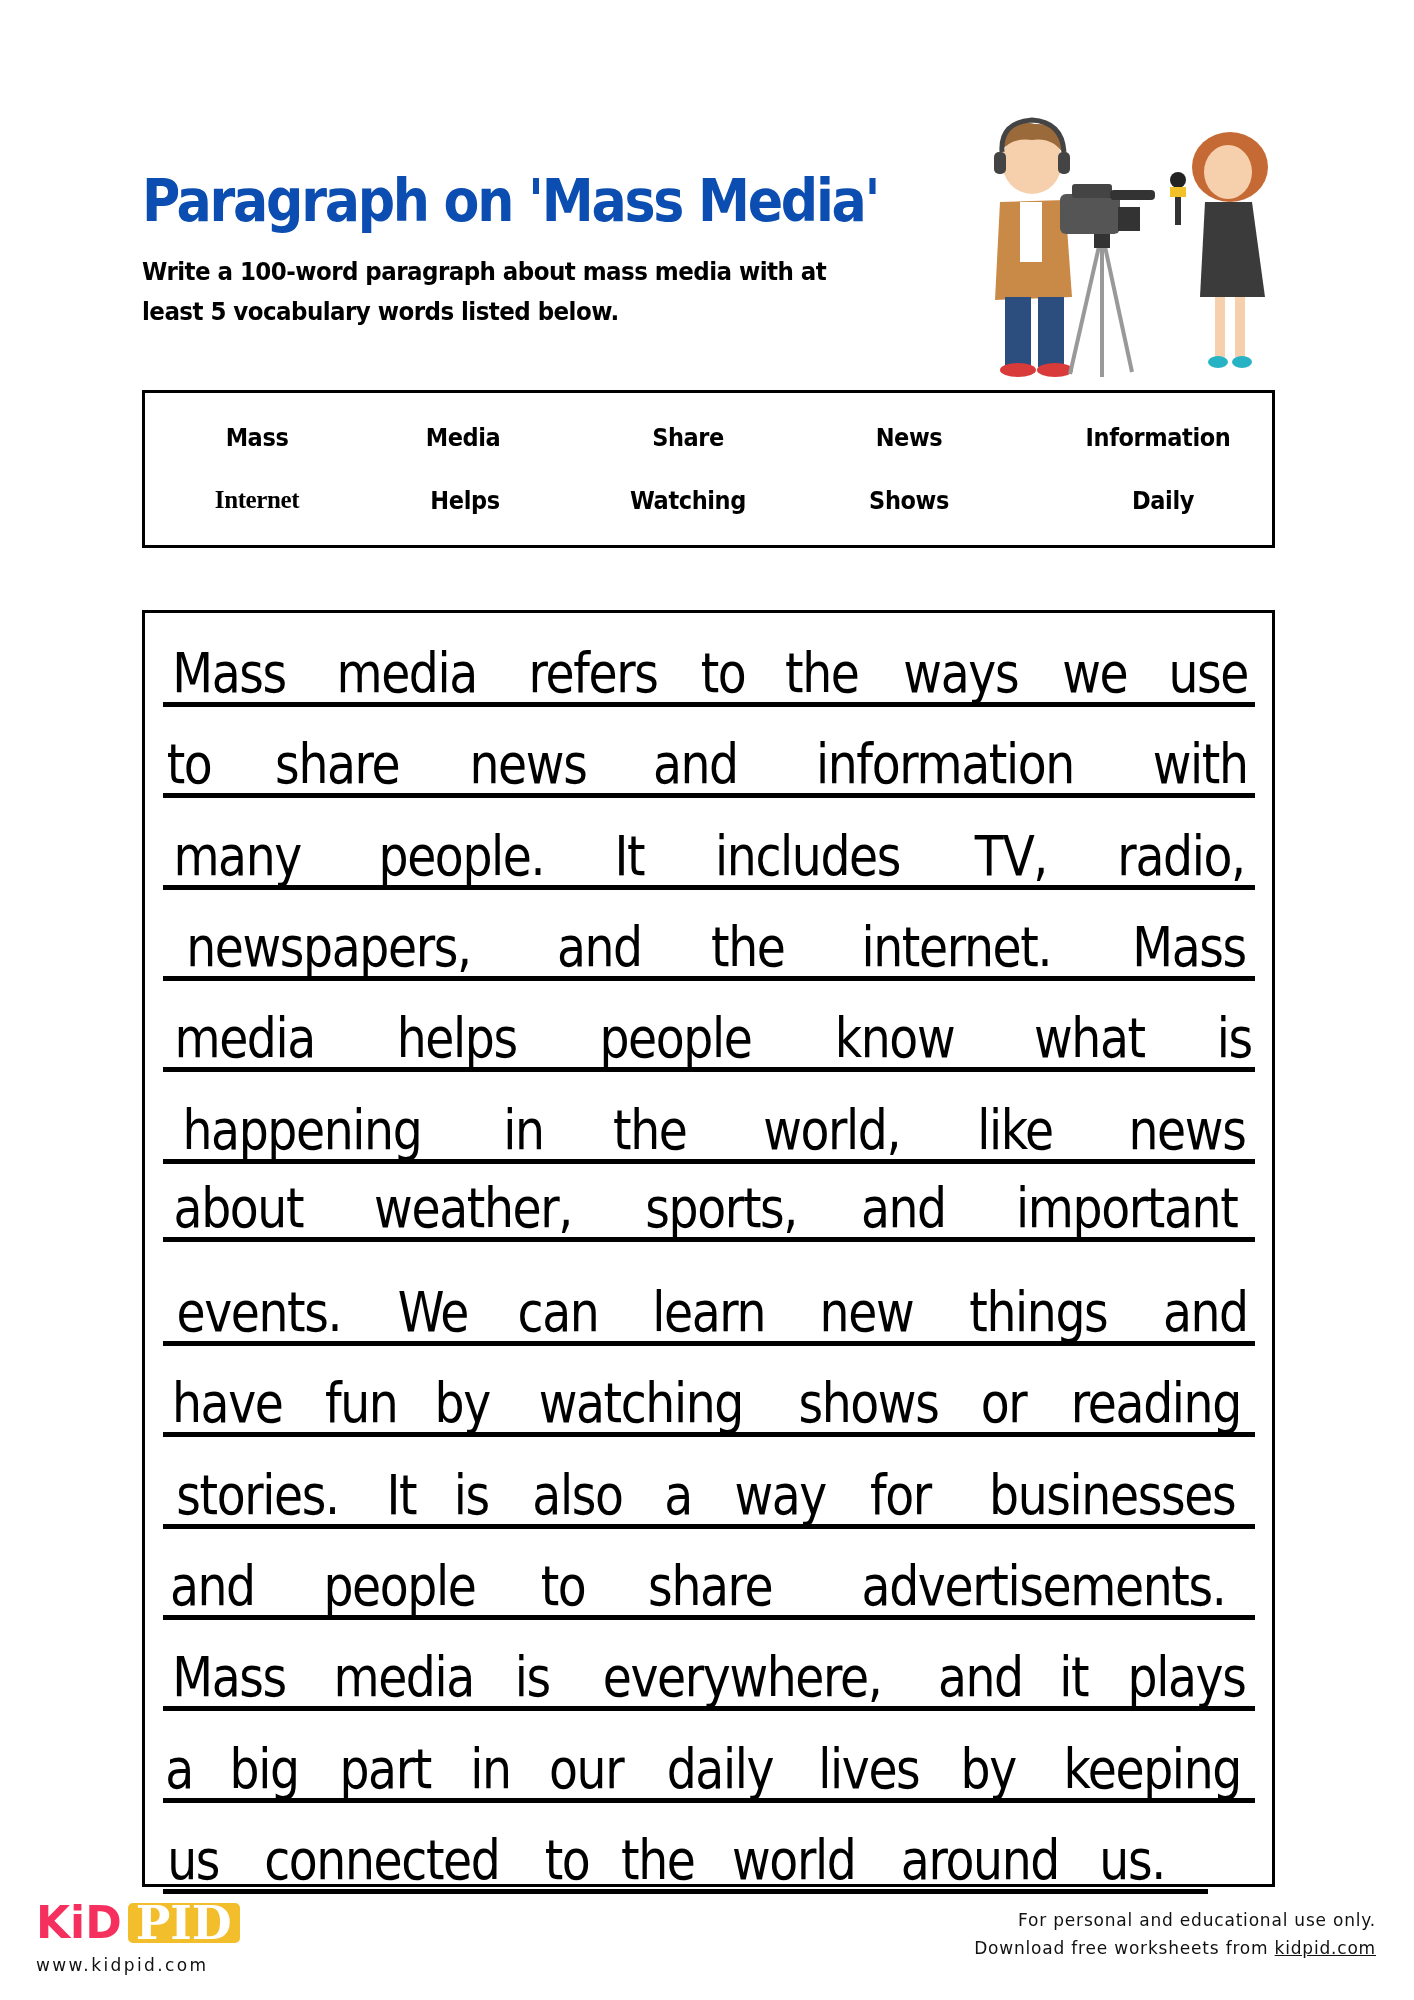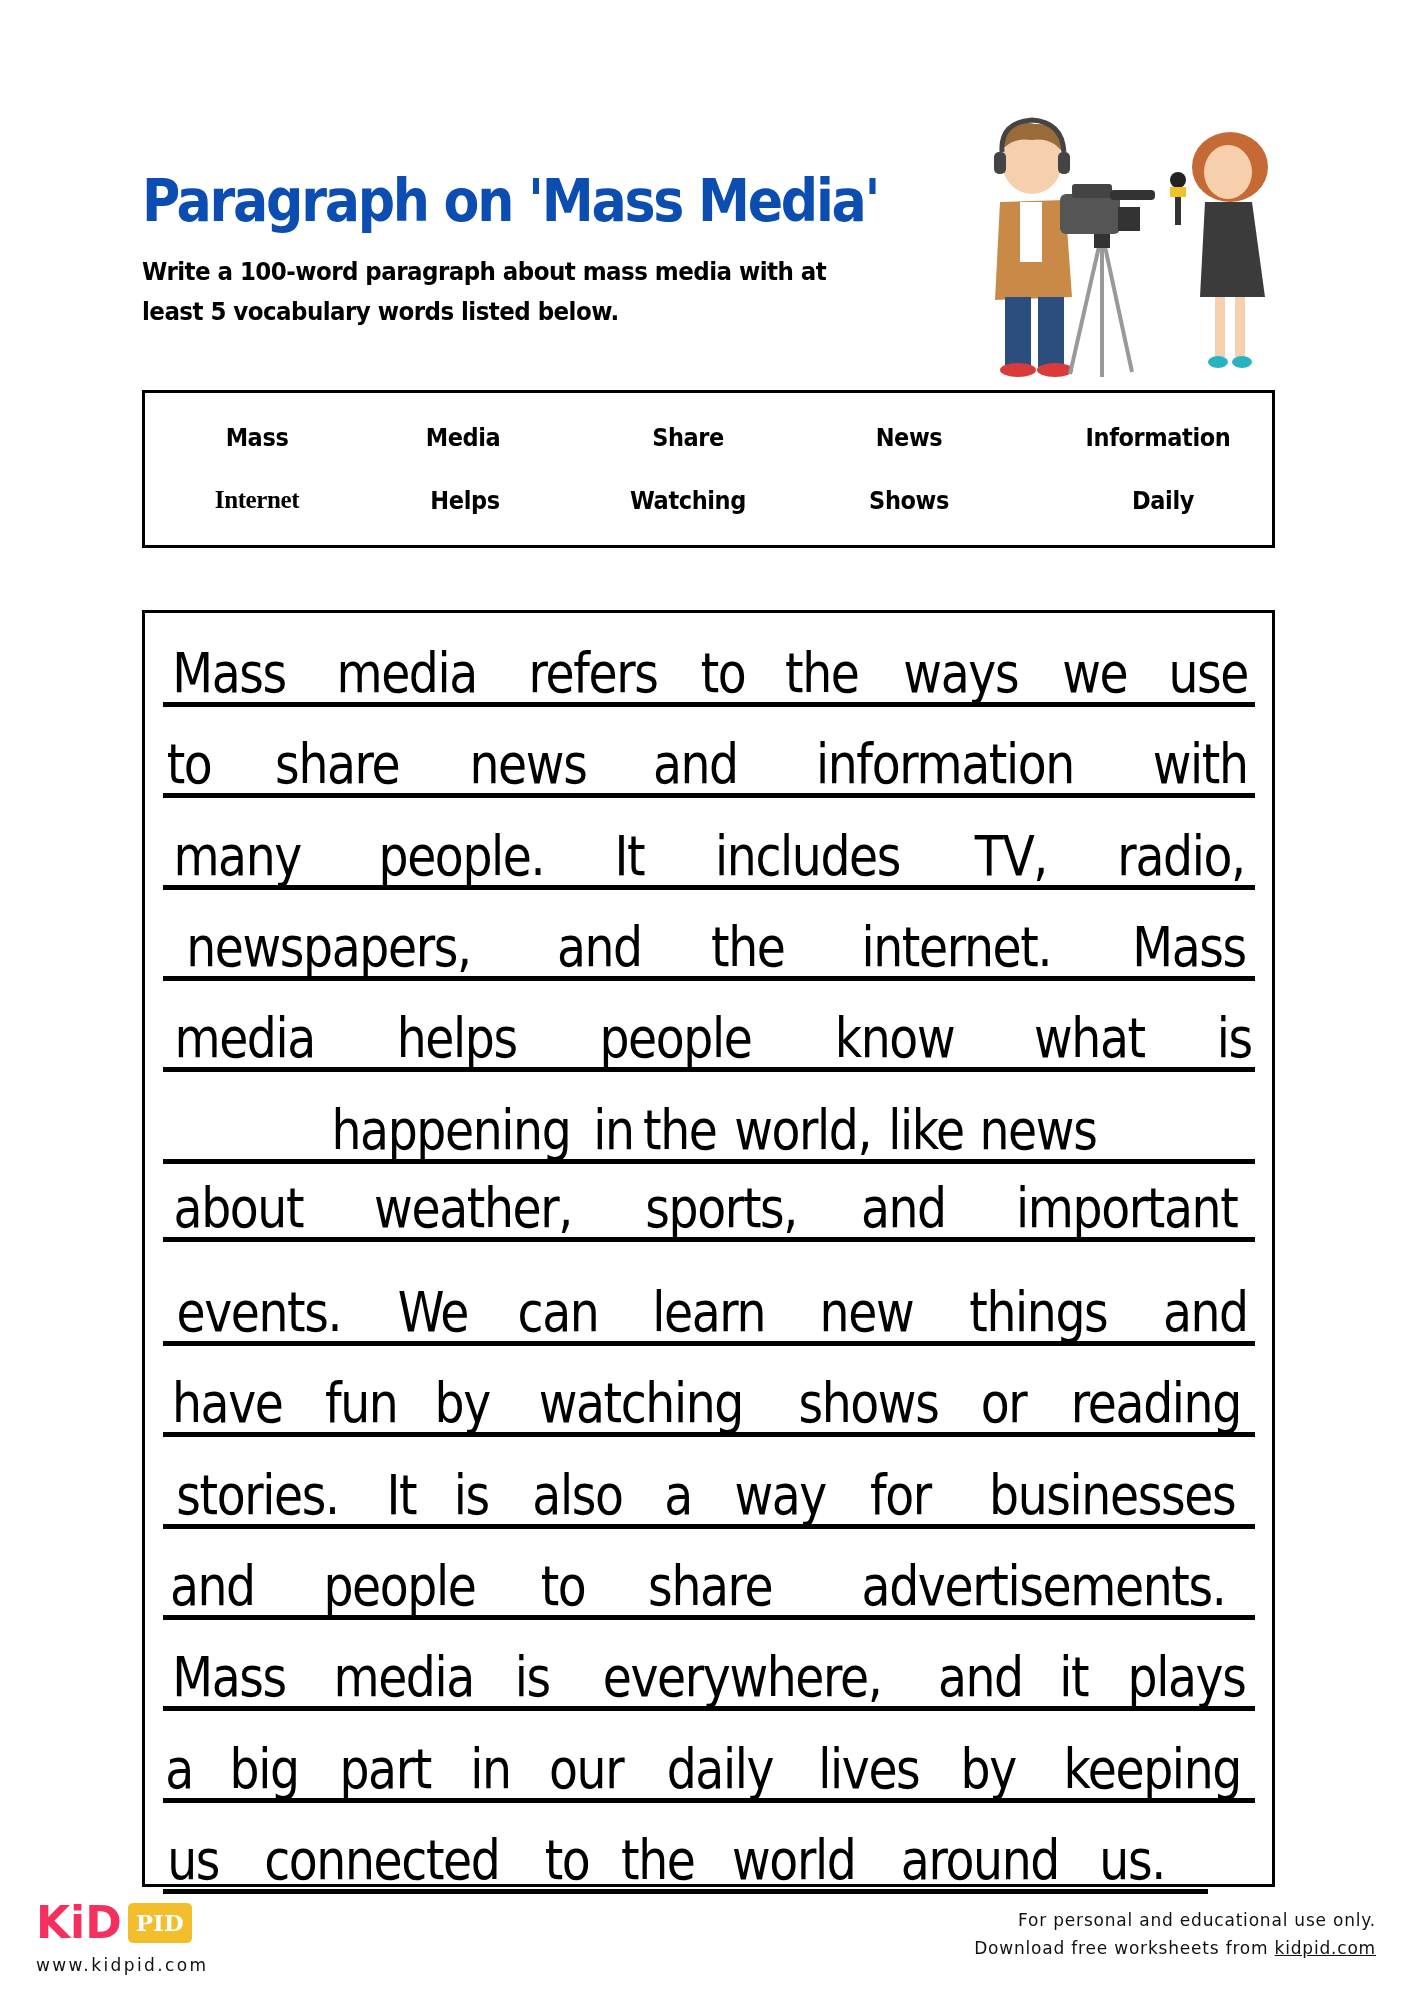--- a/index.html
+++ b/index.html
@@ -46,21 +46,21 @@
   .para-line .underline {
     position: absolute; left: 0; right: 0; bottom: -4px; height: 5px; background: #000;
   }
   .para-line.last .underline { right: auto; }
   .para-line span.w { display: inline-block; transform: scaleX(0.86); transform-origin: center bottom; }
 
   .logo { position: absolute; left: 36px; top: 1900px; height: 46px; display: flex; align-items: center; }
   .logo-kid { color: #F5305E; font-weight: bold; font-size: 44px; letter-spacing: 0px; line-height: 46px; font-family: "DejaVu Sans", sans-serif; }
   .logo-pid {
     margin-left: 6px; background: #F2BE2C; color: #fff; border-radius: 5px;
-    font-family: "DejaVu Serif", serif; font-weight: bold; font-size: 23px;
+    font-family: "DejaVu Serif", serif; font-weight: bold; font-size: 46px;
     padding: 0 8px; line-height: 40px; height: 40px;
   }
   .logo-url {
     position: absolute; left: 36px; top: 1955px; font-family: "DejaVu Sans", sans-serif;
     font-size: 17px; letter-spacing: 2.4px; color: #111; text-align: right;
   }
   .footer {
     position: absolute; right: 38px; top: 1906px; text-align: right;
     font-family: "DejaVu Sans", sans-serif; font-size: 17px; line-height: 28px;
     letter-spacing: 0.8px; color: #111;
@@ -169,21 +169,21 @@
     </div>
     <div class="para-line" style="top: 385.2px;">
       <span class="w">media</span>
       <span class="w">helps</span>
       <span class="w">people</span>
       <span class="w">know</span>
       <span class="w">what</span>
       <span class="w">is</span>
       <div class="underline"></div>
     </div>
-    <div class="para-line" style="top: 476.5px; justify-content: center;">
+    <div class="para-line" style="top: 476.5px;">
       <span class="w">happening</span>
       <span class="w">in</span>
       <span class="w">the</span>
       <span class="w">world,</span>
       <span class="w">like</span>
       <span class="w">news</span>
       <div class="underline"></div>
     </div>
     <div class="para-line" style="top: 555px;">
       <span class="w">about</span>

